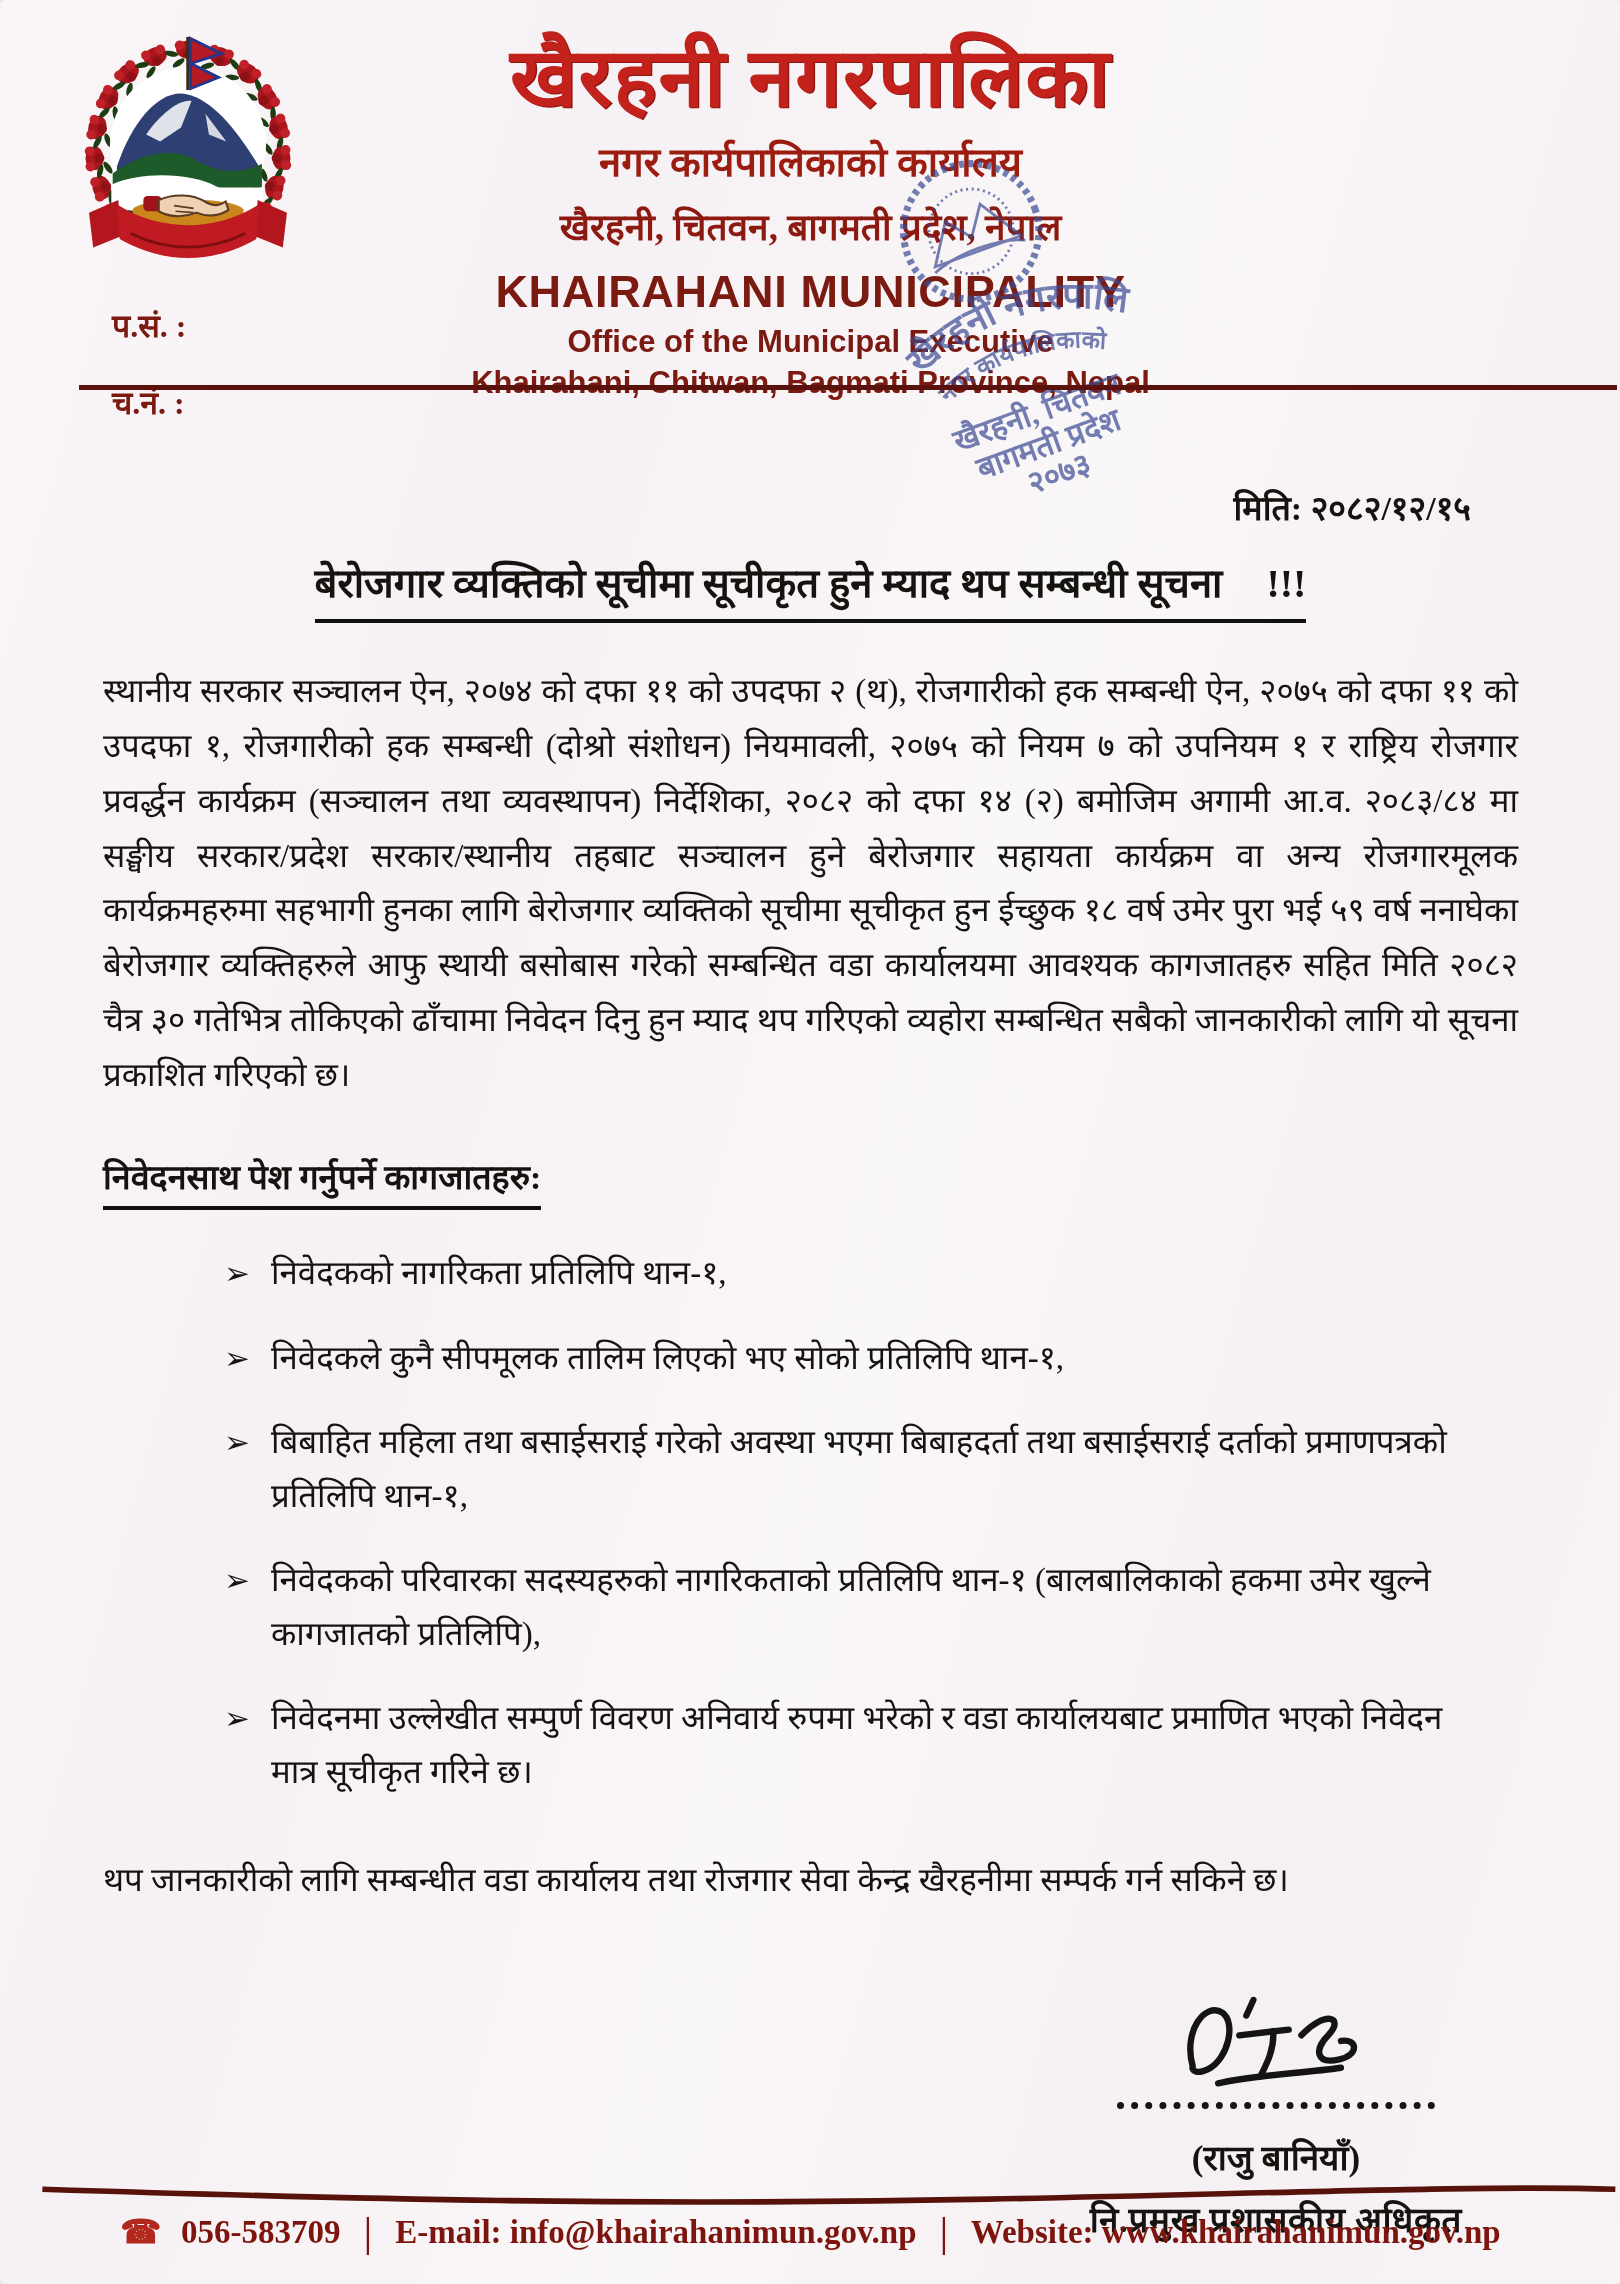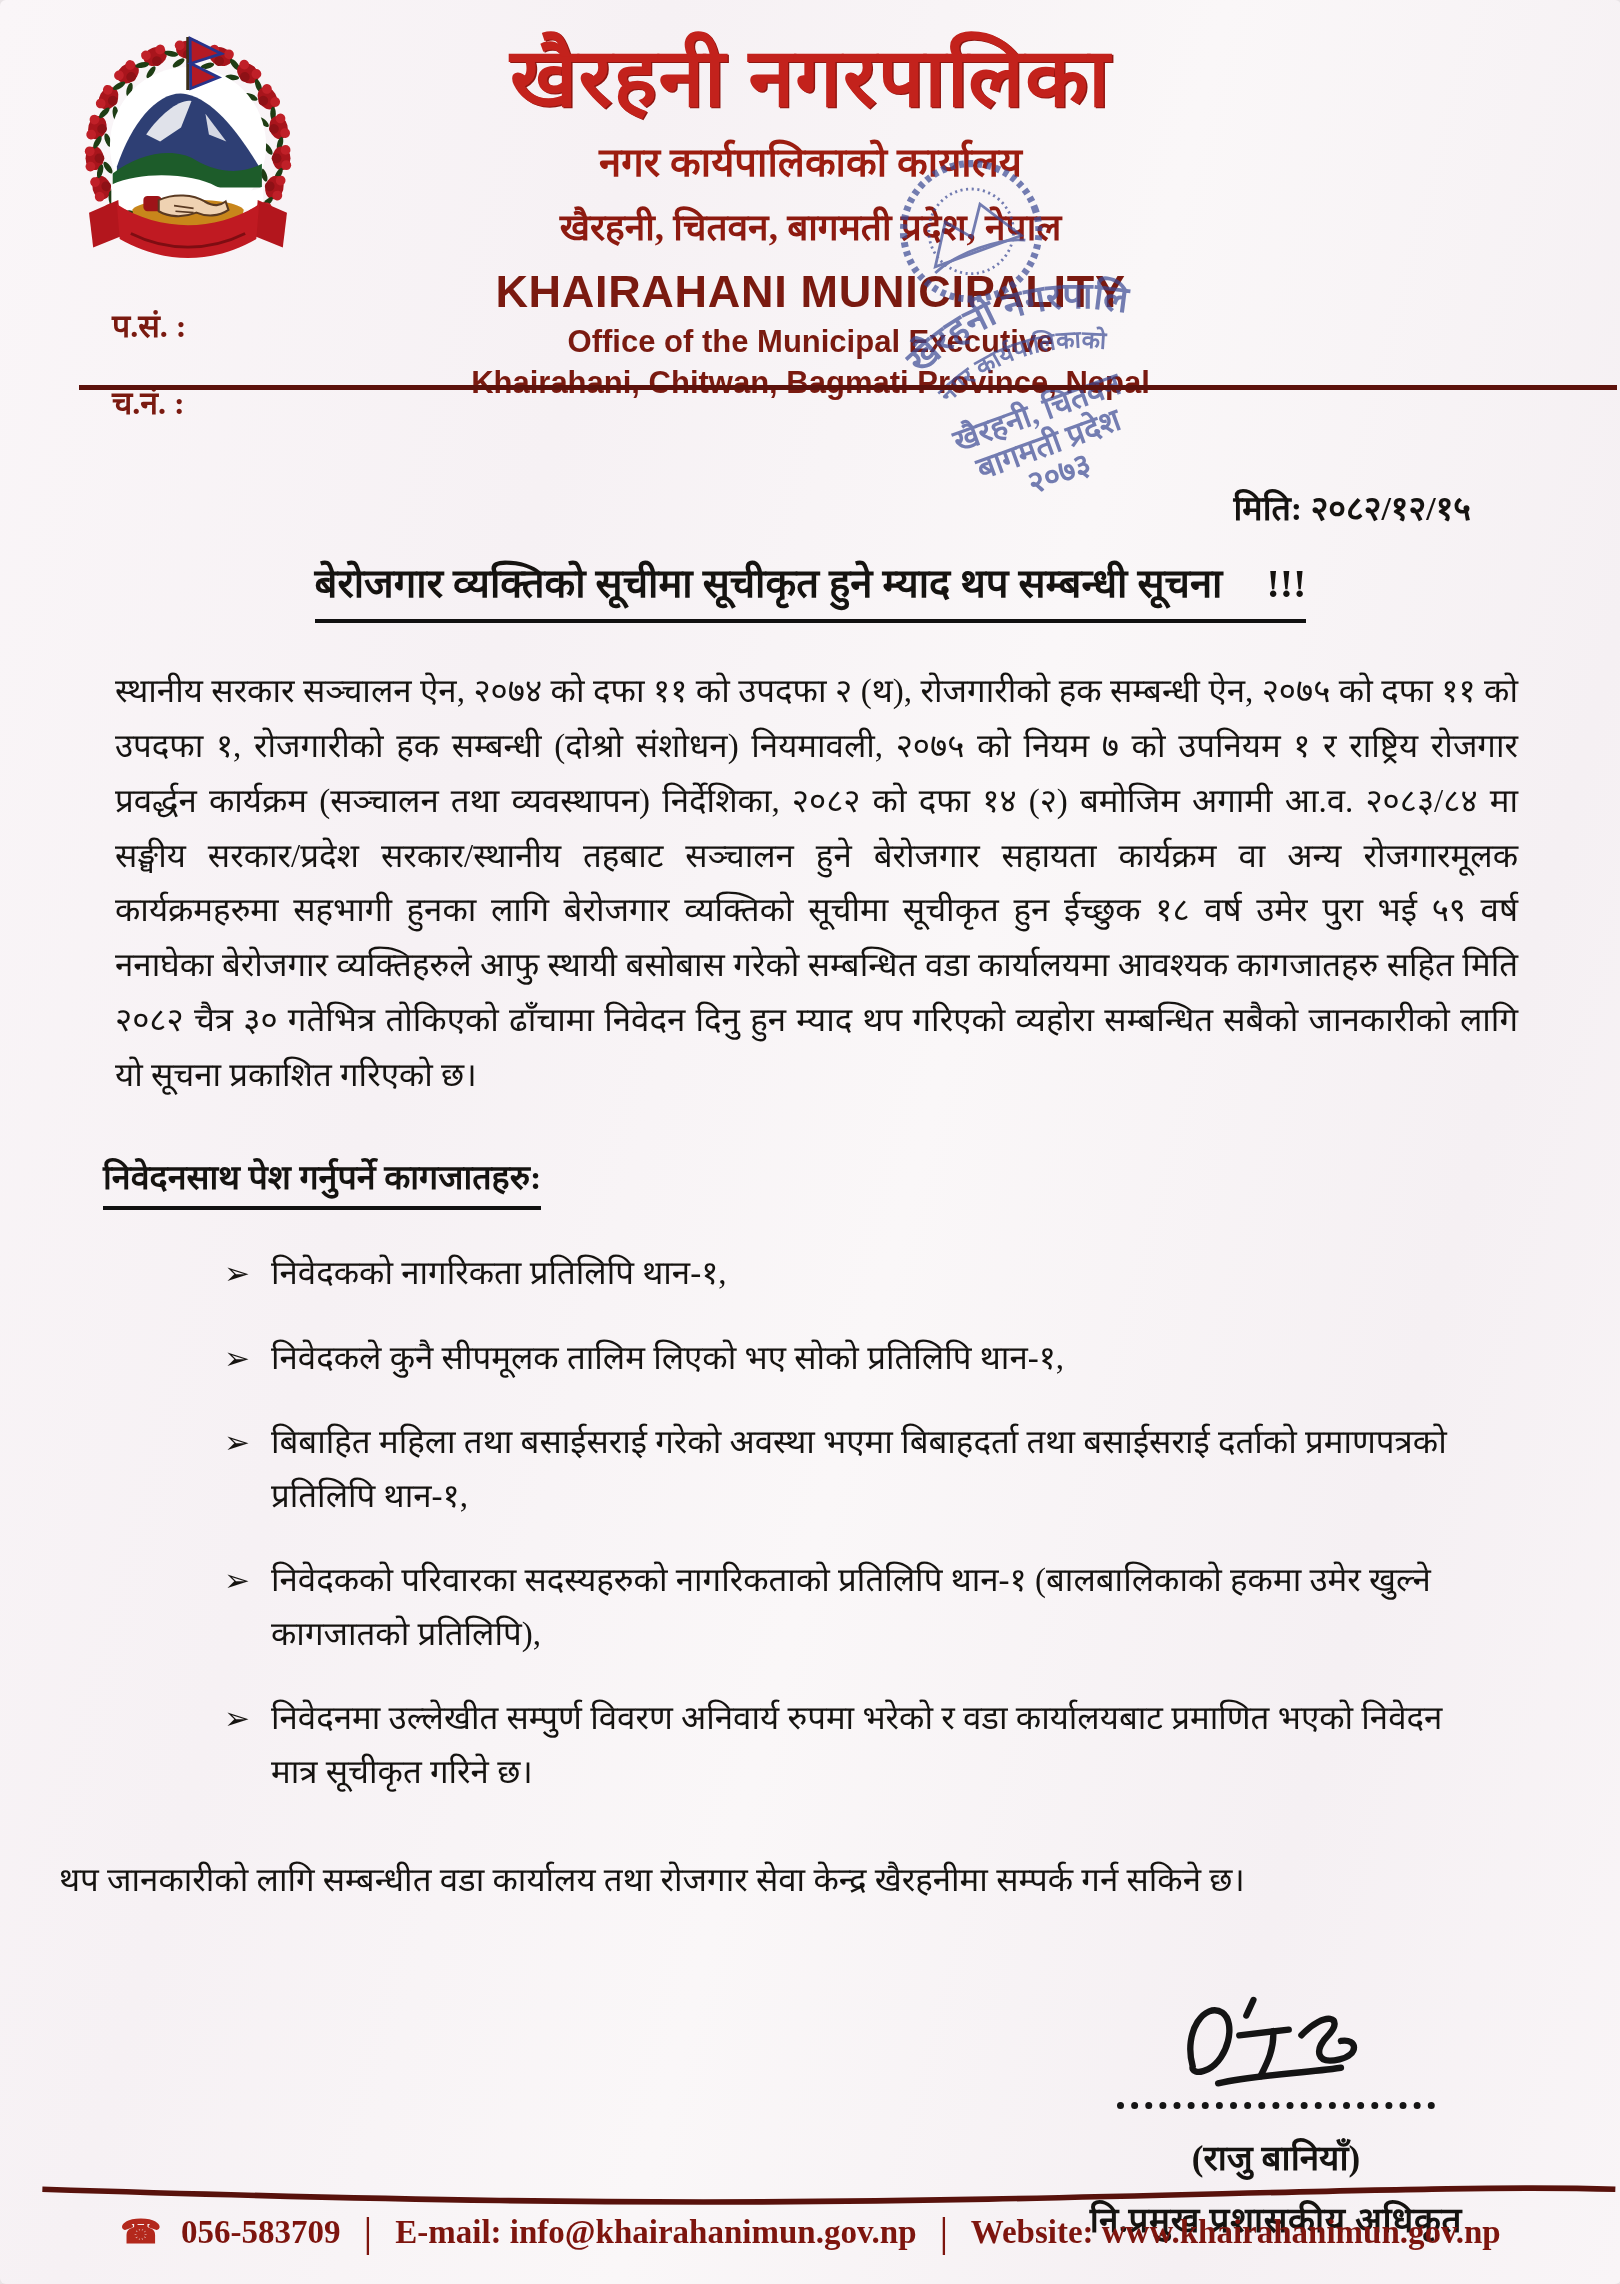--- a/index.html
+++ b/index.html
@@ -30,27 +30,27 @@
   .refs{ position:absolute; left:104px; top:288px; font-size:32px; font-weight:bold; color:#7a1a10;
          line-height:2.4;margin-left:8px; }
   .stamp{ position:absolute; left:805px; top:141px; width:395px; height:353px;
           transform:rotate(-4deg); opacity:.88; pointer-events:none; }
   .header-rule{ position:absolute; left:79px; right:4.2px; top:385px; border-top:5px solid #5c120c; }
   
   .date-line{ text-align:right; padding-right:150px; margin-top:83px; font-size:34px; font-weight:bold; }
   .notice-title{ text-align:center; margin-top:24px; font-size:40px; font-weight:bold; }
   .notice-title .ul{ display:inline-block; border-bottom:4.2px solid #111; padding-bottom:10px; }
   .notice-title .bang{ margin-left:34px; }
-  .body-par{ padding:0 103px; margin-top:41px; font-size:33px; line-height:1.66; text-align:justify;margin-left:12px; }
+  .body-par{ padding:0 103px; margin-top:41px; font-size:33px; line-height:1.66; text-align:justify; }
   .docs-heading{ padding:0 103px; margin-top:51px; font-size:34px; font-weight:bold; }
   .docs-heading .ul{ display:inline-block; border-bottom:4.2px solid #111; padding-bottom:7px; }
   .doc-list{ list-style:none; margin-top:37px; padding:0 141px 0 224px; }
   .doc-list li{ display:flex; gap:21px; font-size:33px; line-height:1.62; margin-bottom:31px; }
   .arrow{ flex:0 0 auto; font-size:31px; line-height:1.72; }
-  .closing{ padding:0 59px; margin-top:54px; font-size:33px; line-height:1.66; }
+  .closing{ padding:0 103px; margin-top:54px; font-size:33px; line-height:1.66; }
   
   .sig-block{ margin:68px 119px 0 auto; width:452px; text-align:center; }
   .sig-scrawl{ display:block; margin:0 auto; }
   .sig-dots{ width:318px; margin:4.2px auto 0; border-bottom:7.8px dotted #151515; height:8.5px; }
   .sig-name{ margin-top:24px; font-size:35px; font-weight:bold; }
   .sig-role{ margin-top:15.5px; font-size:35px; font-weight:bold; letter-spacing:0.7px; }
   
   .footer{ position:absolute; left:0; right:0; bottom:0; height:106px; }
   .footer-rule{ position:absolute; left:0; top:0; width:1621px; height:31px; }
   .footer-text{ position:absolute; left:0; right:0; top:34px; text-align:center;

